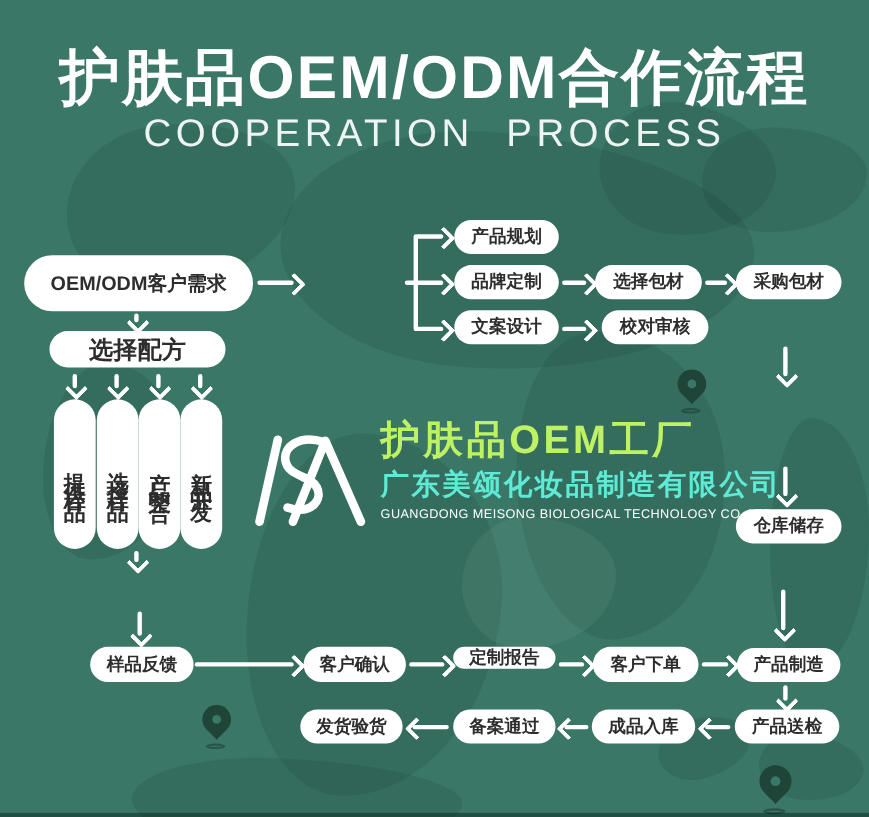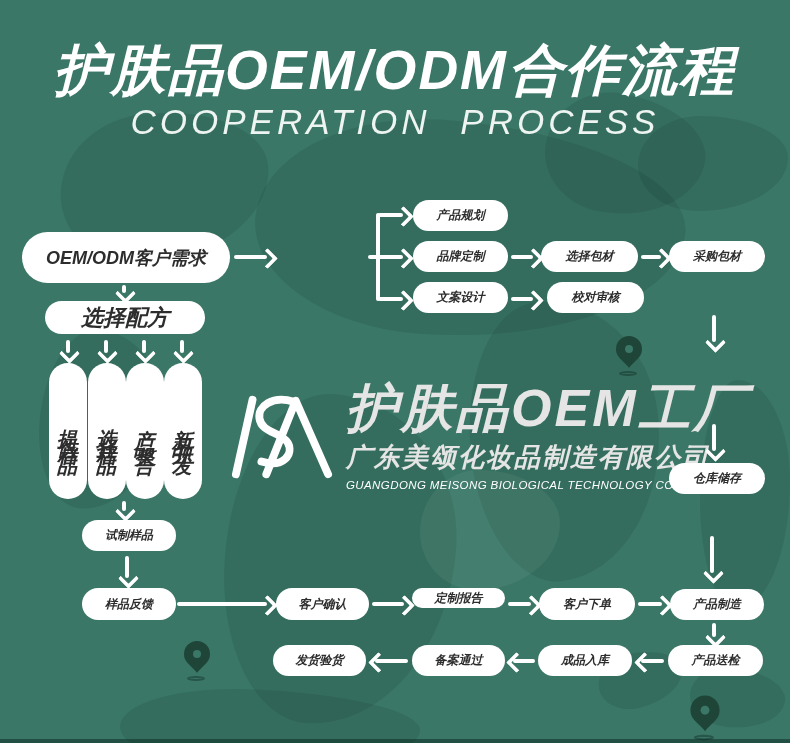--- a/index.html
+++ b/index.html
@@ -1,43 +1,42 @@
 <!DOCTYPE html>
 <html><head>
 <meta charset="utf-8">
 <style>
   html,body{margin:0;padding:0;background:#2f6355;}
   .stage{
     position:relative;width:790px;height:743px;overflow:hidden;
     background:#3A7766;
     font-family:"Liberation Sans","DejaVu Sans",sans-serif;
-    font-style:italic;
   }
   
   .map-blob{position:absolute;background:rgba(13,49,40,.13);}
   .map-blob.light{background:rgba(255,255,255,.055);}
   
   .title{position:absolute;top:34px;left:0;width:100%;text-align:center;margin:0;
     color:#fff;font-size:55px;font-weight:700;letter-spacing:2px;white-space:nowrap;}
   .subtitle{position:absolute;top:102px;left:0;width:100%;text-align:center;margin:0;
     color:#eef4f1;font-size:35px;font-weight:100;letter-spacing:4px;word-spacing:16px;white-space:nowrap;}
   
   .node{position:absolute;background:#fff;border-radius:60px;color:#2d2d2d;
     display:flex;align-items:center;justify-content:center;
-    font-weight:700;white-space:nowrap;font-size:12px;}
+    font-weight:700;white-space:nowrap;font-size:16px;}
   .node.vert{writing-mode:vertical-rl;text-orientation:upright;letter-spacing:9px;font-size:20px;}
   
   .aline{position:absolute;background:#fff;border-radius:2px;}
   .chev{position:absolute;width:11px;height:11px;border-top:4px solid #fff;border-right:4px solid #fff;border-radius:2px;}
   
   .logo{position:absolute;left:231px;top:381px;display:flex;gap:13px;align-items:flex-start;}
   .logo-mark{width:102px;height:96px;margin-top:8px;}
   .logo-text{display:flex;flex-direction:column;}
-  .logo-t1{color:#e5e5e5;font-size:52px;font-weight:700;letter-spacing:3px;line-height:1.05;white-space:nowrap;}
-  .logo-t2{color:#e5e5e5;font-size:26px;font-weight:700;letter-spacing:2px;margin-top:4px;white-space:nowrap;}
+  .logo-t1{color:#bef264;font-size:36px;font-weight:700;letter-spacing:3px;line-height:1.05;white-space:nowrap;}
+  .logo-t2{color:#5eead4;font-size:26px;font-weight:700;letter-spacing:2px;margin-top:4px;white-space:nowrap;}
   .logo-t3{color:#fff;font-size:11.5px;font-weight:500;letter-spacing:.4px;margin-top:4px;white-space:nowrap;}
   
   .pin{position:absolute;width:26px;height:40px;}
   .pin .head{position:absolute;left:0;top:0;width:26px;height:26px;background:#1E4538;
     border-radius:50% 50% 50% 0;transform:rotate(-45deg);}
   .pin .hole{position:absolute;left:9px;top:9px;width:8px;height:8px;border-radius:50%;background:#3A7766;}
   .pin .tipext{position:absolute;left:9px;top:20px;width:8px;height:12px;background:#1E4538;
     clip-path:polygon(0 0,100% 0,50% 100%);}
   .pin .ring{position:absolute;left:3px;bottom:0px;width:18px;height:5px;border-radius:50%;
     border:2px solid rgba(20,52,43,.5);background:transparent;box-sizing:border-box;}
@@ -87,21 +86,20 @@
   <div class="node" style="left:413px;top:282px;width:95px;height:31px">文案设计</div>
   <div class="node" style="left:541px;top:241px;width:97px;height:31px">选择包材</div>
   <div class="node" style="left:547px;top:282px;width:97px;height:31px">校对审核</div>
   <div class="node" style="left:669px;top:241px;width:96px;height:31px">采购包材</div>
   <div class="node" style="left:669px;top:463px;width:96px;height:31px">仓库储存</div>
   <div class="node" style="left:45px;top:301px;width:160px;height:33px;font-size:22px">选择配方</div>
   <div class="node vert" style="left:49px;top:363px;width:38px;height:136px">提供样品</div>
   <div class="node vert" style="left:88px;top:363px;width:38px;height:136px">选择样品</div>
   <div class="node vert" style="left:126px;top:363px;width:38px;height:136px">产品整合</div>
   <div class="node vert" style="left:164px;top:363px;width:38px;height:136px">新品开发</div>
-  <div class="node" style="left:82px;top:520px;width:94px;height:31px">试制样品</div>
   <div class="node" style="left:276px;top:588px;width:93px;height:32px">客户确认</div>
   <div class="node" style="left:82px;top:588px;width:94px;height:32px">样品反馈</div>
   <div class="node" style="left:412px;top:588px;width:93px;height:20px">定制报告</div>
   <div class="node" style="left:539px;top:588px;width:96px;height:32px">客户下单</div>
   <div class="node" style="left:670px;top:589px;width:94px;height:31px">产品制造</div>
   <div class="node" style="left:538px;top:645px;width:94px;height:31px">成品入库</div>
   <div class="node" style="left:668px;top:645px;width:95px;height:31px">产品送检</div>
   <div class="node" style="left:412px;top:645px;width:93px;height:31px">备案通过</div>
   <div class="node" style="left:273px;top:645px;width:93px;height:31px">发货验货</div>
 

